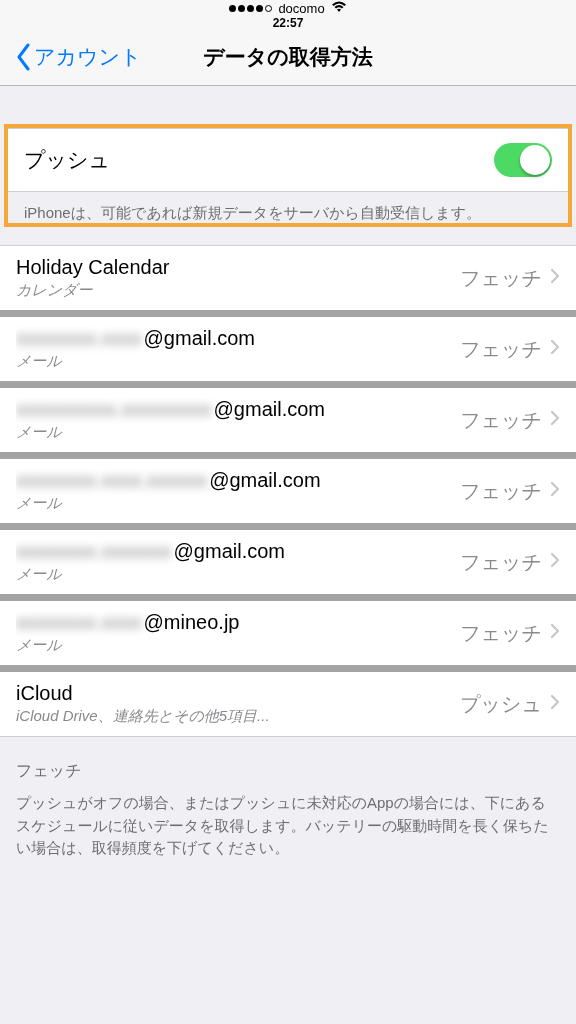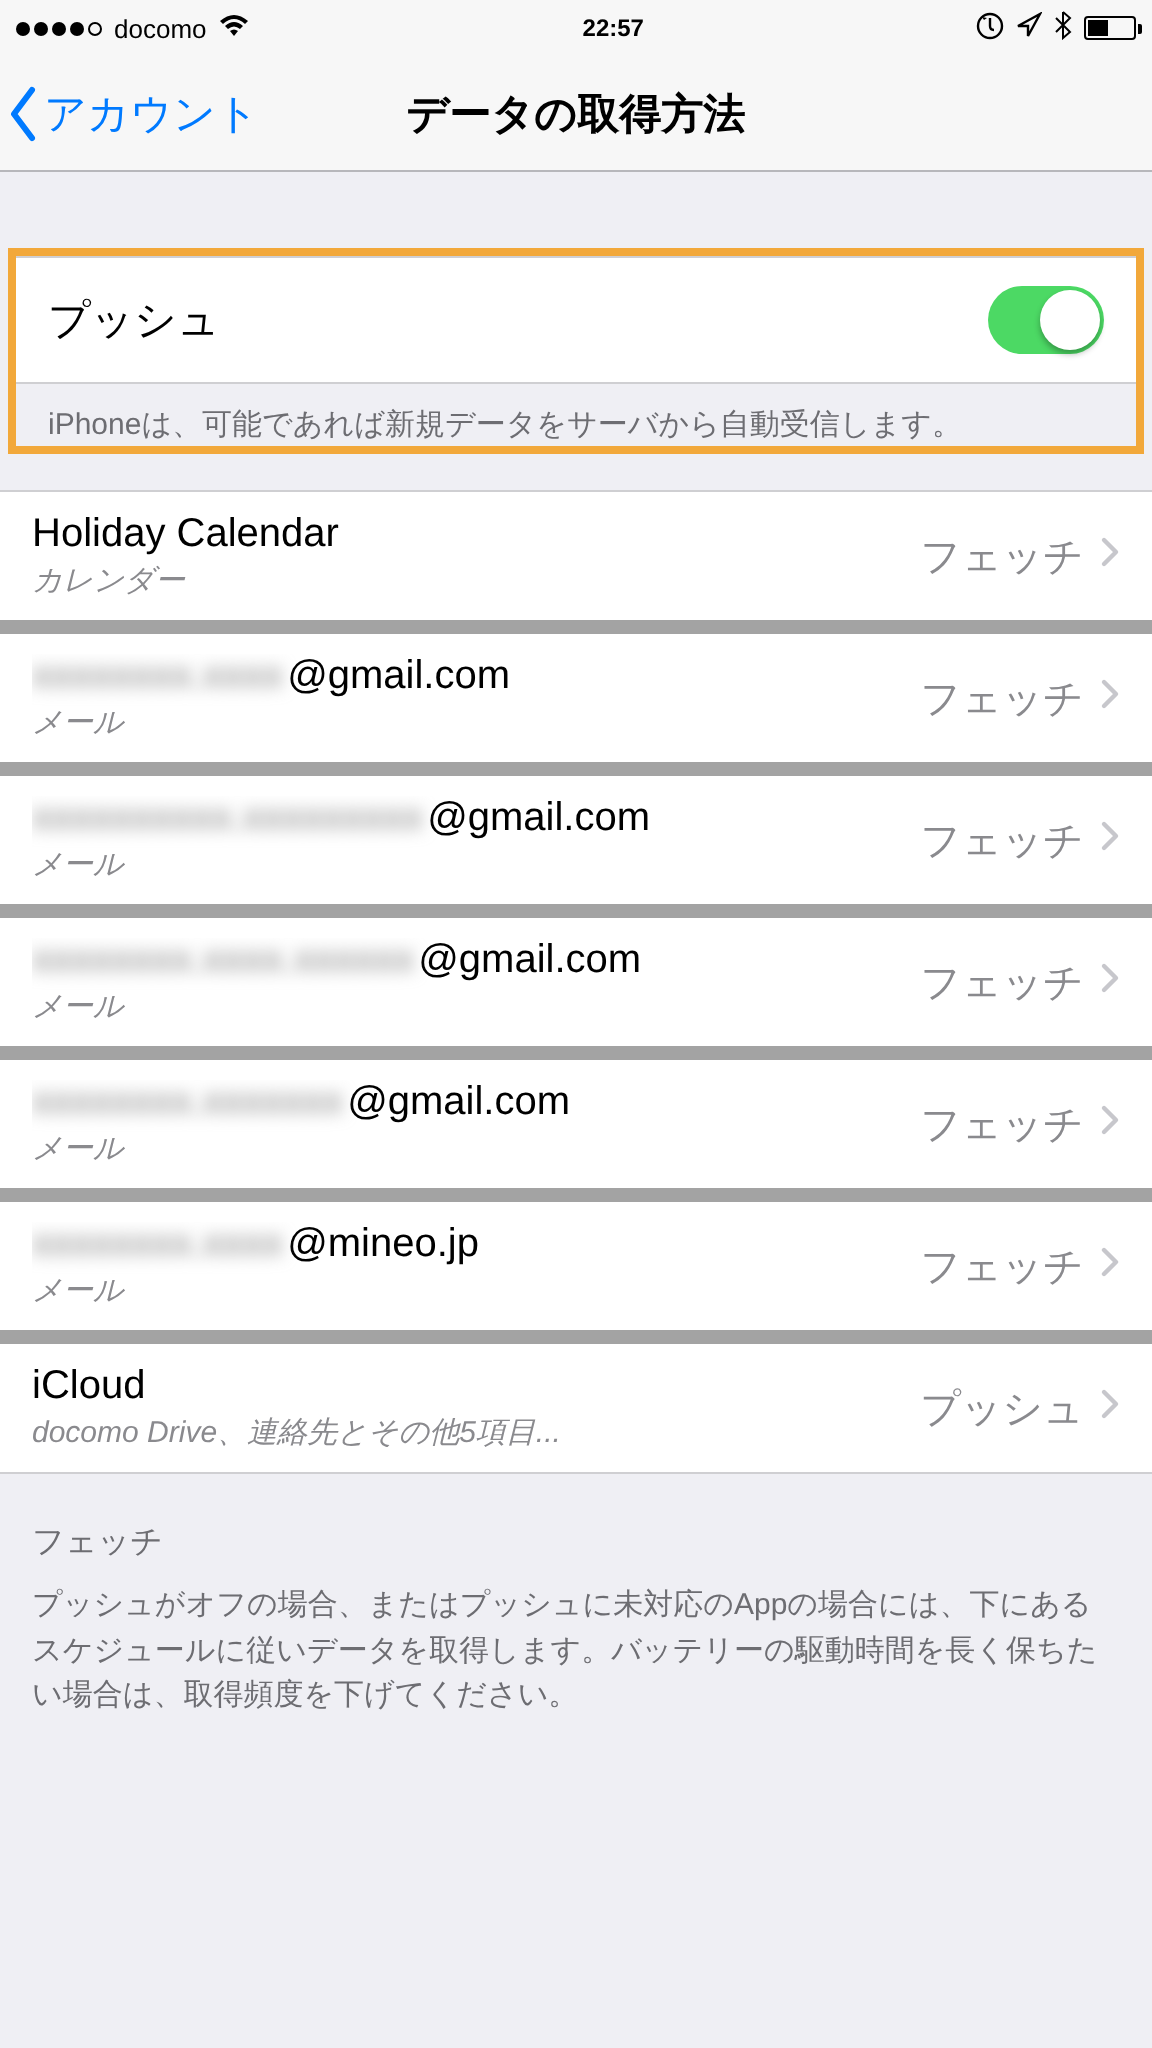--- a/index.html
+++ b/index.html
@@ -14,20 +14,21 @@
     }
     
     .status-bar {
       height: 28px;
       display: flex;
       align-items: center;
       justify-content: space-between;
       padding: 0 8px;
       font-size: 14px;
       background: #f7f7f7;
+      flex-direction: column;
     }
     .status-left, .status-right { display: flex; align-items: center; gap: 6px; }
     .dots { display: flex; gap: 2px; }
     .dot { width: 7px; height: 7px; border-radius: 50%; background: #000; }
     .dot.empty { background: transparent; border: 1px solid #000; }
     .carrier { font-size: 13px; }
     .wifi, .statusicon { font-size: 14px; }
     .time { font-weight: 600; font-size: 12px; }
     .battery {
       width: 26px; height: 12px; border: 1px solid #000; border-radius: 2px;
@@ -45,21 +46,21 @@
       background: #f7f7f7;
       border-bottom: 1px solid #b7b7bb;
       display: flex;
       align-items: center;
       position: relative;
     }
     .back-button {
       display: flex; align-items: center;
       color: #007aff;
       font-size: 21px;
-      padding-left: 4px;
+      padding-left: 16px;
     }
     .back-chevron { width: 16px; height: 28px; margin-right: 2px; }
     .nav-title {
       position: absolute; left: 0; right: 0;
       text-align: center;
       font-size: 21px;
       font-weight: 600;
       pointer-events: none;
     }
 
@@ -269,21 +270,21 @@
         <div class="row-sub">メール</div>
       </div>
       <div class="row-value">フェッチ</div>
       <span class="chevron"><svg width="10" height="16" viewBox="0 0 10 16">
           <path d="M2 2 L8 8 L2 14" stroke="#c7c7cc" stroke-width="2.2" fill="none" stroke-linecap="round" stroke-linejoin="round"></path>
         </svg></span>
     </div>
     <div class="list-row">
       <div class="row-main">
         <div class="row-title">iCloud</div>
-        <div class="row-sub">docomo Drive、連絡先とその他5項目...</div>
+        <div class="row-sub">iCloud Drive、連絡先とその他5項目...</div>
       </div>
       <div class="row-value">プッシュ</div>
       <span class="chevron"><svg width="10" height="16" viewBox="0 0 10 16">
           <path d="M2 2 L8 8 L2 14" stroke="#c7c7cc" stroke-width="2.2" fill="none" stroke-linecap="round" stroke-linejoin="round"></path>
         </svg></span>
     </div>
   </div>
 
 <div class="fetch-header">フェッチ</div>
 <div class="fetch-footer">プッシュがオフの場合、またはプッシュに未対応のAppの場合には、下にあるスケジュールに従いデータを取得します。バッテリーの駆動時間を長く保ちたい場合は、取得頻度を下げてください。</div>

